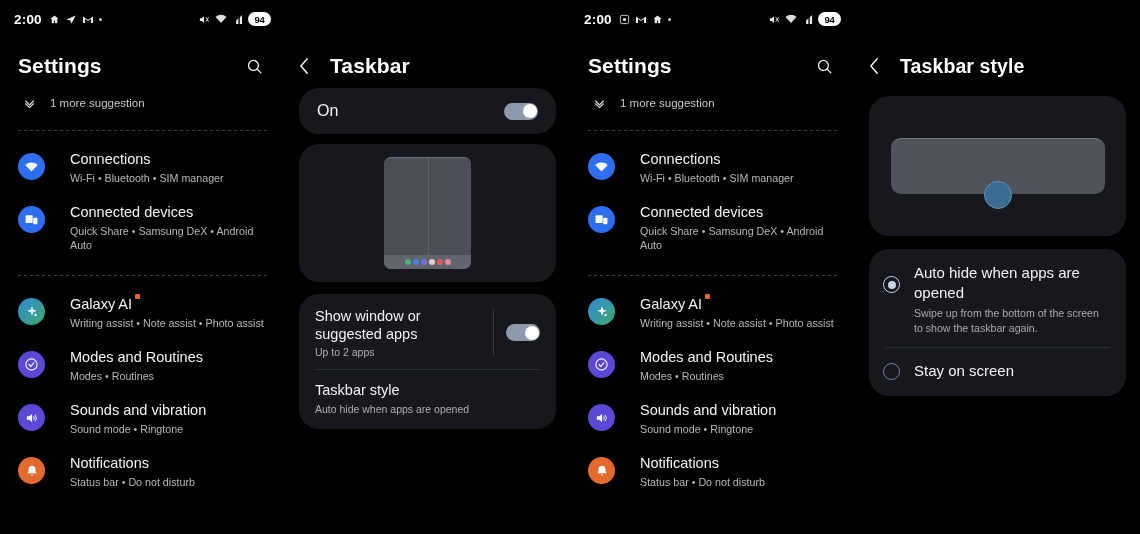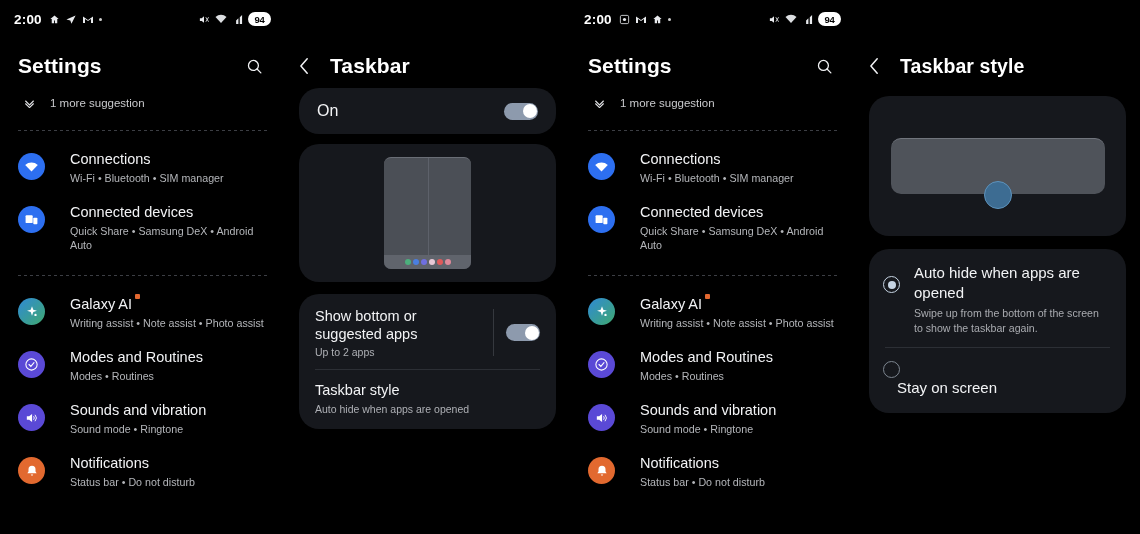--- a/index.html
+++ b/index.html
@@ -141,21 +141,21 @@
     background: #4f535a; border-top: 1px solid #71757d; position: relative;
   }
   .touch-circle {
     position: absolute; left: 50%; bottom: -15px; transform: translateX(-50%);
     width: 28px; height: 28px; border-radius: 50%;
     background: #3d6c92; border: 1px solid #5d93bd;
   }
 
   .radio-card { background: #16181d; border-radius: 20px; margin: 13px 14px 0 14px; }
   .radio-row { display: flex; align-items: flex-start; padding: 14px 16px 12px 14px; }
-  .radio-row.second { padding: 13px 16px 15px 14px; flex-direction: column; }
+  .radio-row.second { align-items: center; padding: 13px 16px 15px 14px; }
   .radio {
     width: 17px; height: 17px; border-radius: 50%; flex: 0 0 17px;
     border: 1.6px solid #7d8690; position: relative; margin-top: 13px;
   }
   .radio.second-pos { margin-top: 0; }
   .radio.checked { border-color: #c6d4e3; }
   .radio.checked::after {
     content: ""; position: absolute; left: 50%; top: 50%;
     transform: translate(-50%,-50%);
     width: 8px; height: 8px; border-radius: 50%; background: #c6d4e3;
@@ -338,21 +338,21 @@
           <span class="dock-dot" style="background:#e05a5a"></span>
           <span class="dock-dot" style="background:#e08a9a"></span>
         </span>
       </span>
     </div>
 
 
     <div class="card-block">
       <div class="row-toggle">
         <span class="rt-text">
-          <div class="rt-title">Show bottom or suggested apps</div>
+          <div class="rt-title">Show window or suggested apps</div>
           <div class="rt-sub">Up to 2 apps</div>
         </span>
         <span class="vsep"></span>
         <span class="toggle">
             <span class="knob"></span>
           </span>
       </div>
       <div class="inner-div"></div>
       <div class="row-nav">
         <div class="rn-title">Taskbar style</div>

